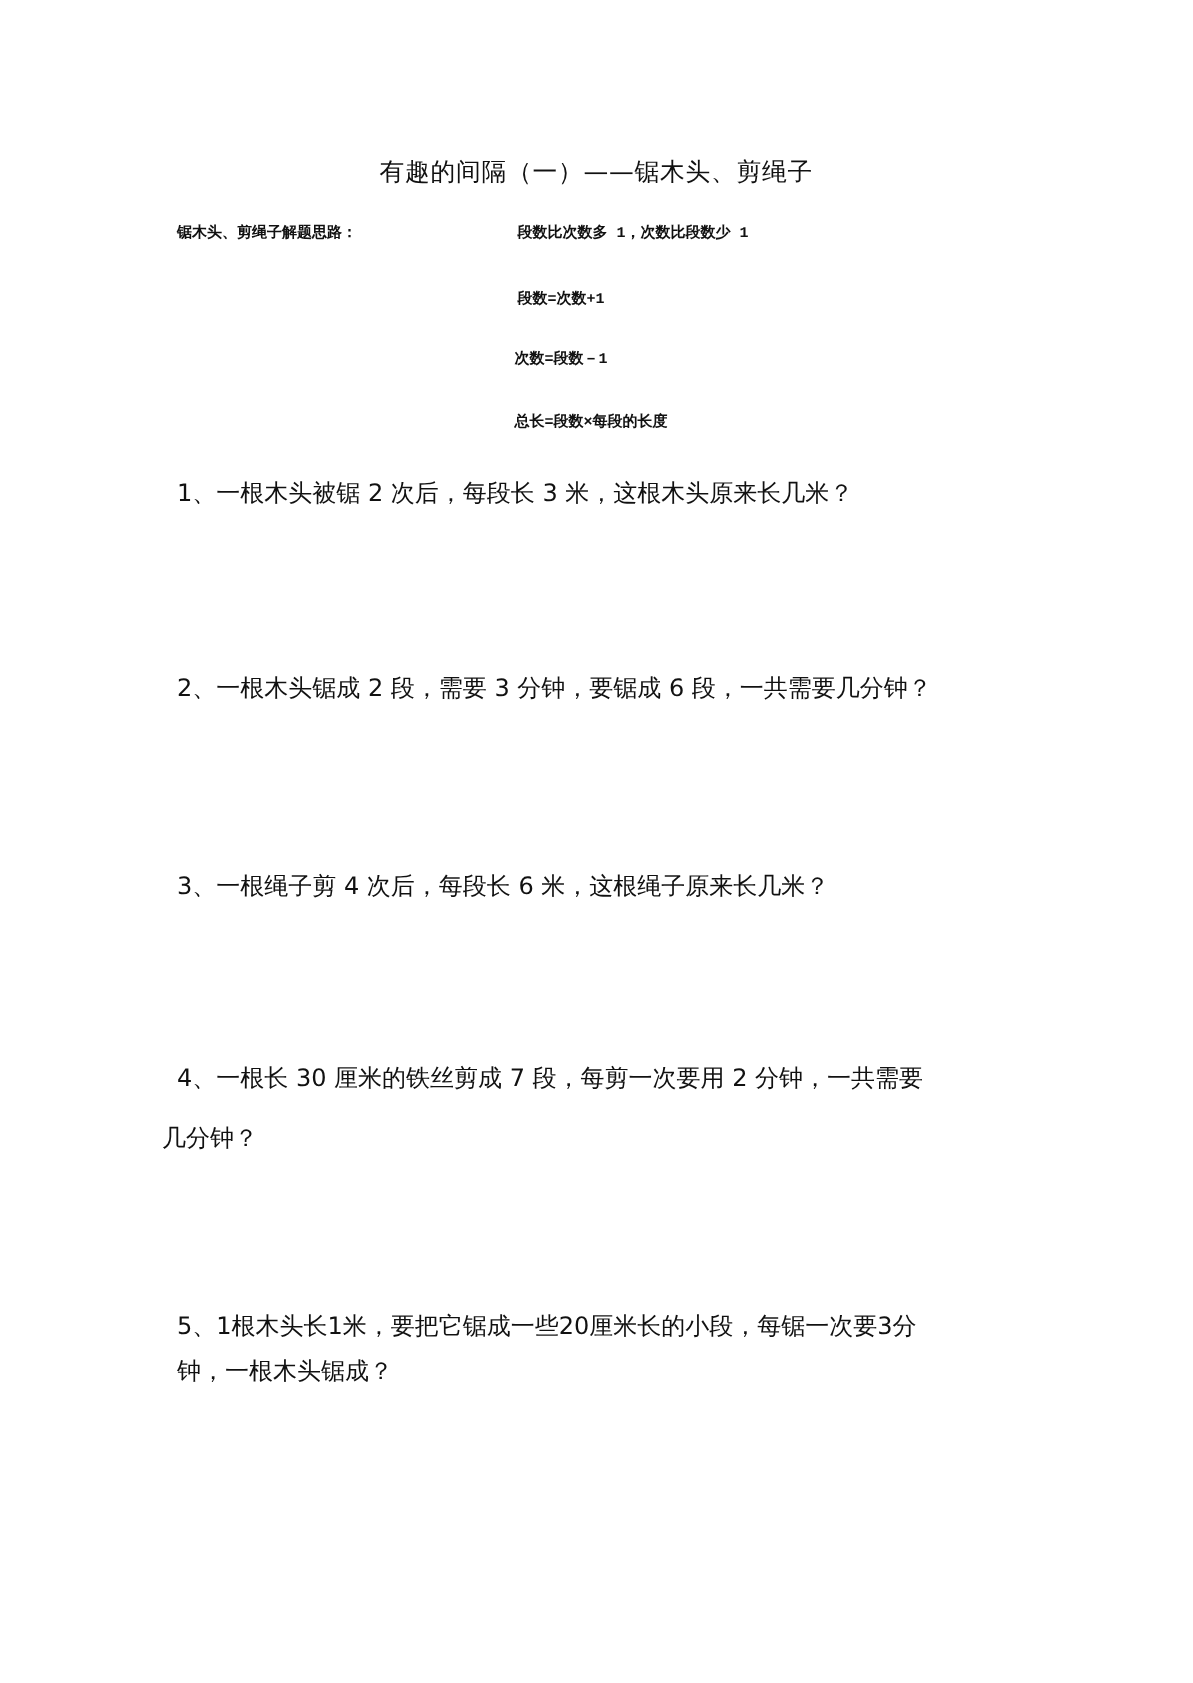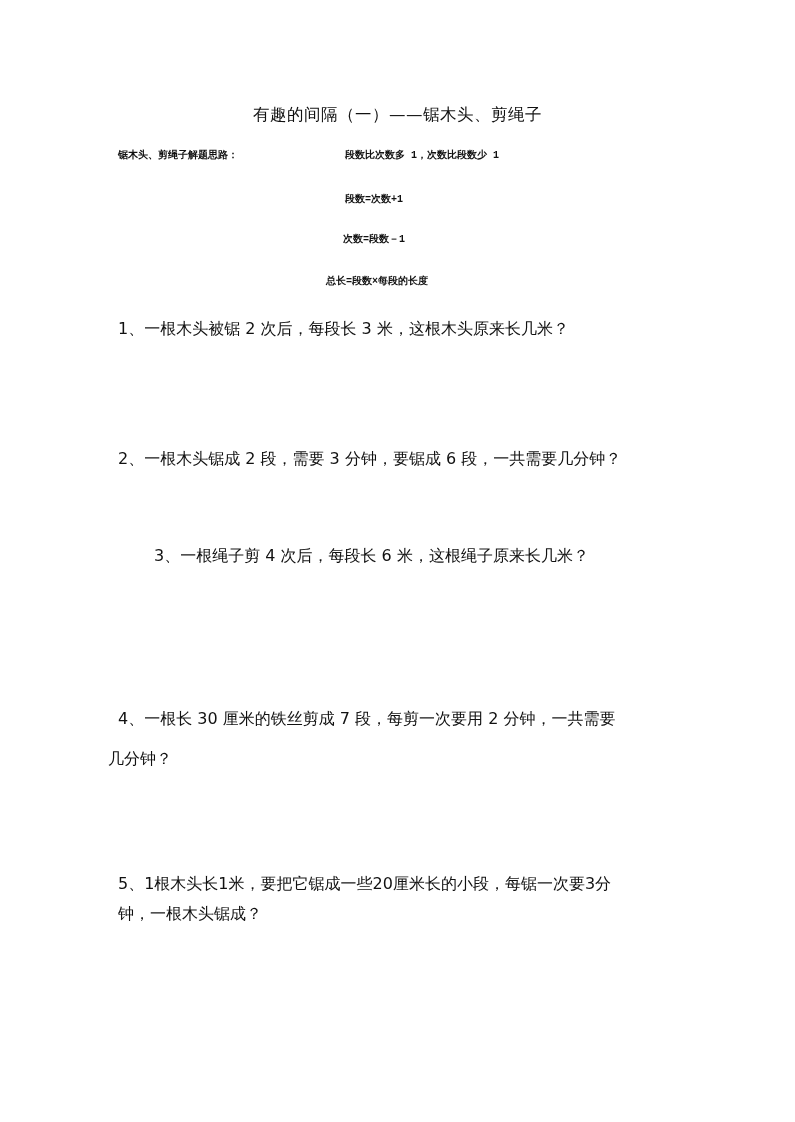--- a/index.html
+++ b/index.html
@@ -14,21 +14,21 @@
   </style>
 </head>
 <body>
 
 <div class="abs title">有趣的间隔（一）——锯木头、剪绳子</div>
 
 <div class="abs bold" style="top:148px; left:118px;">锯木头、剪绳子解题思路：</div>
 <div class="abs bold" style="top:148px; left:345px;">段数比次数多 1，次数比段数少 1</div>
 <div class="abs bold" style="top:192px; left:345px;text-align:center;">段数=次数+1</div>
 <div class="abs bold" style="top:232px; left:343px;">次数=段数－1</div>
-<div class="abs bold" style="top:274px; left:326px;">总长=段数×每段的长度</div>
+<div class="abs bold" style="top:274px; left:343px;">总长=段数×每段的长度</div>
 
 <div class="abs q" style="top:319px; left:118px;">1、一根木头被锯 2 次后，每段长 3 米，这根木头原来长几米？</div>
 <div class="abs q" style="top:449px; left:118px;">2、一根木头锯成 2 段，需要 3 分钟，要锯成 6 段，一共需要几分钟？</div>
-<div class="abs q" style="top:546px; left:118px;margin-left:36px;">3、一根绳子剪 4 次后，每段长 6 米，这根绳子原来长几米？</div>
+<div class="abs q" style="top:581px; left:118px;">3、一根绳子剪 4 次后，每段长 6 米，这根绳子原来长几米？</div>
 <div class="abs q" style="top:709px; left:118px;">4、一根长 30 厘米的铁丝剪成 7 段，每剪一次要用 2 分钟，一共需要</div>
 <div class="abs q" style="top:749px; left:108px;">几分钟？</div>
 <div class="abs q" style="top:874px; left:118px;">5、1根木头长1米，要把它锯成一些20厘米长的小段，每锯一次要3分</div>
 <div class="abs q" style="top:904px; left:118px;">钟，一根木头锯成？</div>
 
 </body></html>

